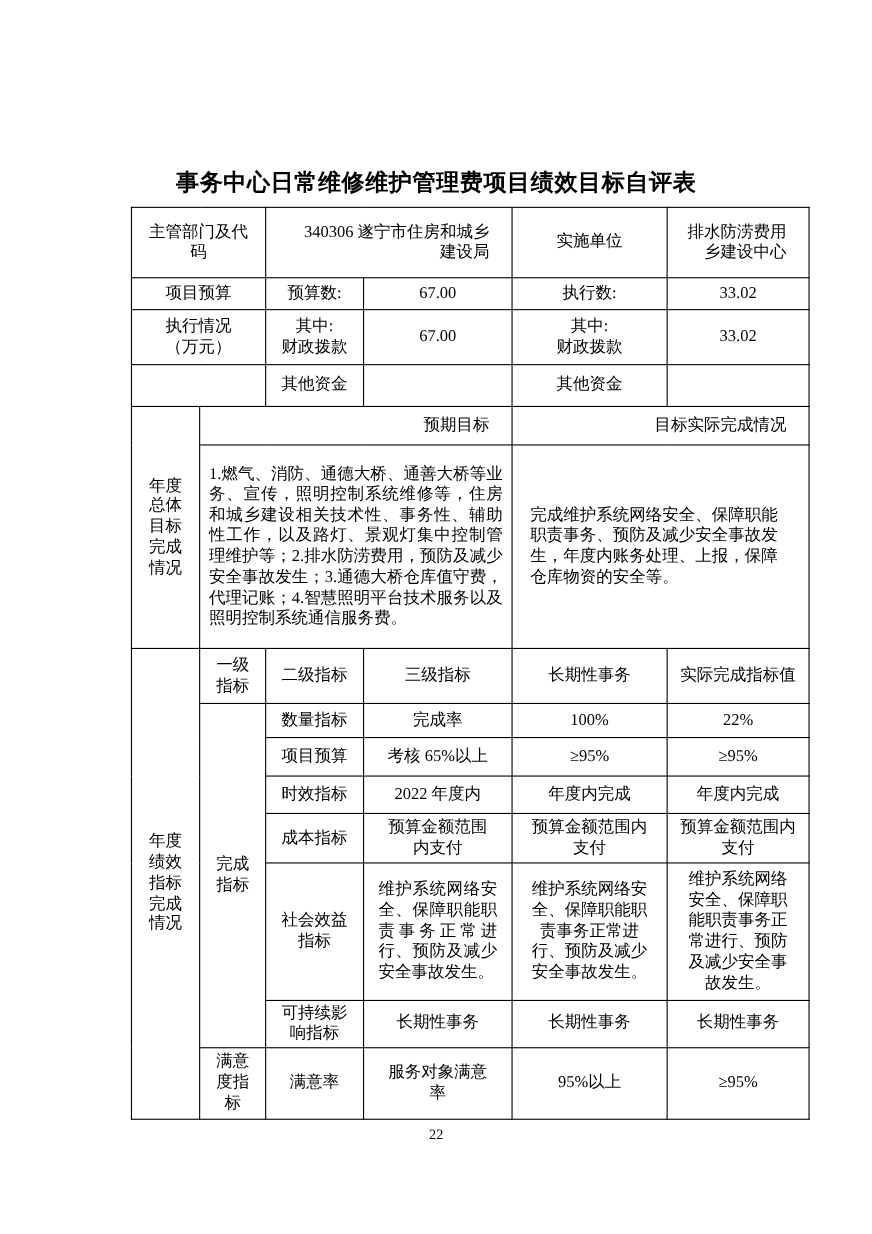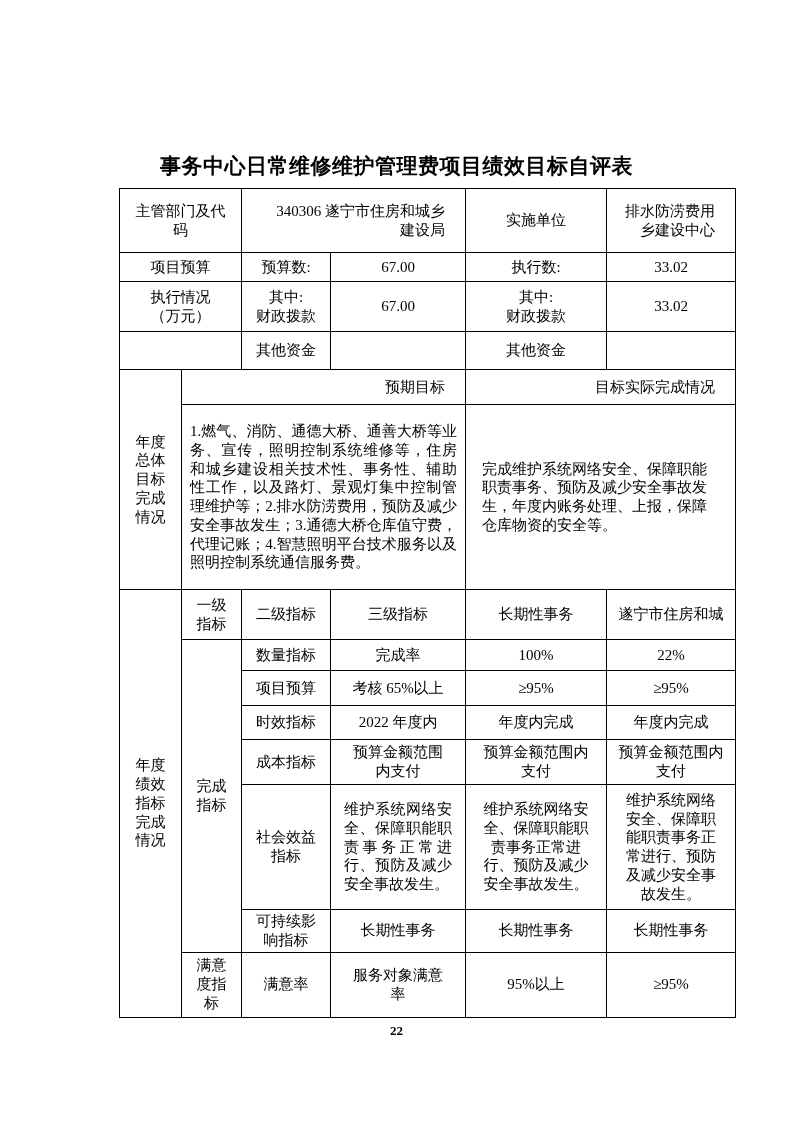--- a/index.html
+++ b/index.html
@@ -34,21 +34,21 @@
   }
   td.para-just-sm{
     text-align:justify;text-align-last:left;
     padding:3px 13px;vertical-align:middle;
   }
   td.para-center{
     text-align:center;padding:3px 15px;vertical-align:middle;
   }
   .page-number{
     position:absolute;top:1023px;left:0;width:100%;
-    text-align:center;font-size:13px;font-weight:bold;
+    text-align:center;font-size:13px;
   }
 </style>
 </head>
 <body>
 
 <h1 class="page-title">事务中心日常维修维护管理费项目绩效目标自评表</h1>
 
 <table class="selfeval">
   <colgroup>
     <col style="width:62px">
@@ -116,21 +116,21 @@
     <td rowspan="8">年度
 绩效
 指标
 完成
 情况</td>
     <td>一级
 指标</td>
     <td>二级指标</td>
     <td>三级指标</td>
     <td>长期性事务</td>
-    <td>遂宁市住房和城</td>
+    <td>实际完成指标值</td>
   </tr>
 
   <tr style="height:31px">
     <td rowspan="6">完成
 指标</td>
     <td>数量指标</td>
     <td>完成率</td>
     <td>100%</td>
     <td>22%</td>
   </tr>

